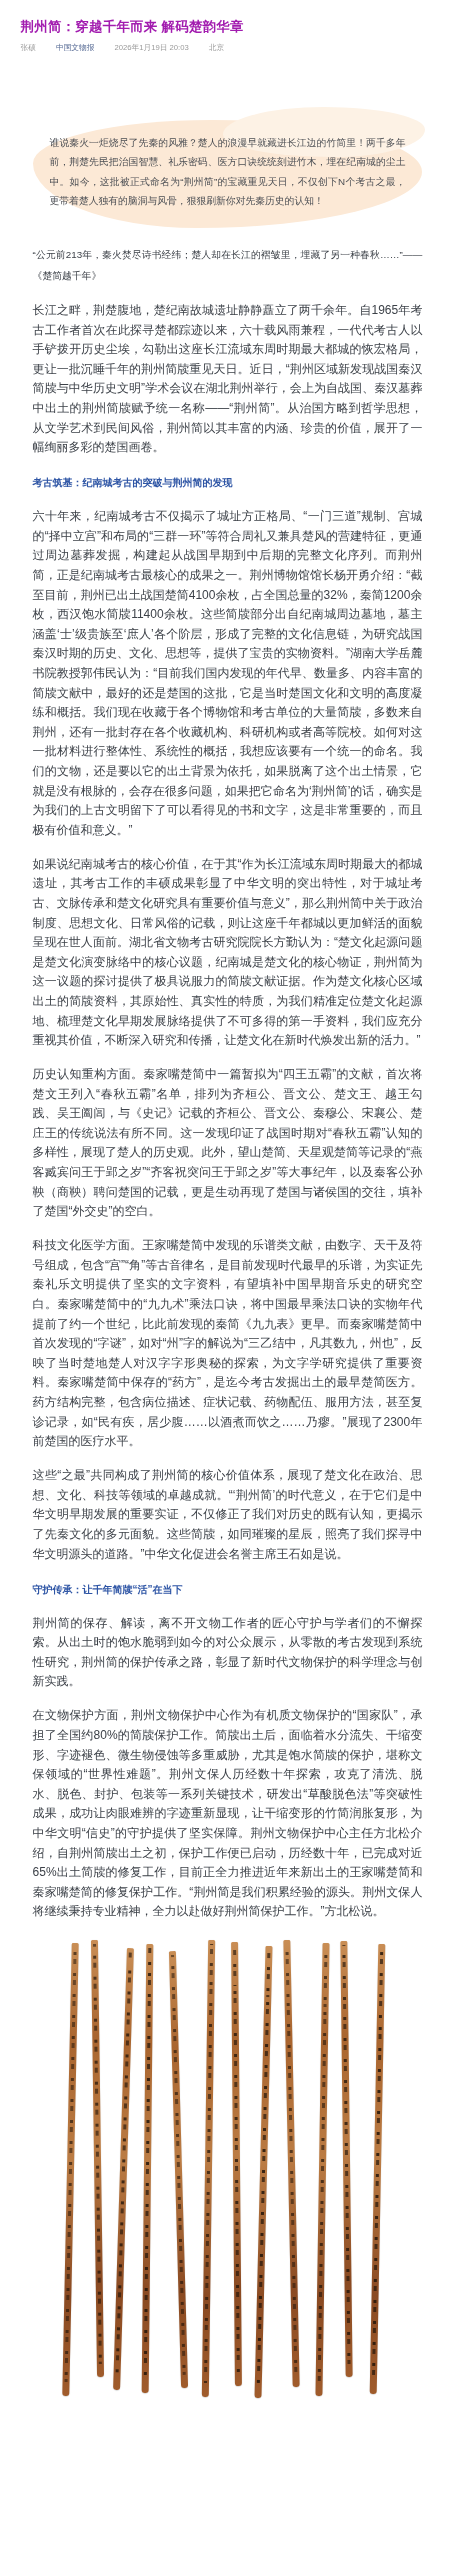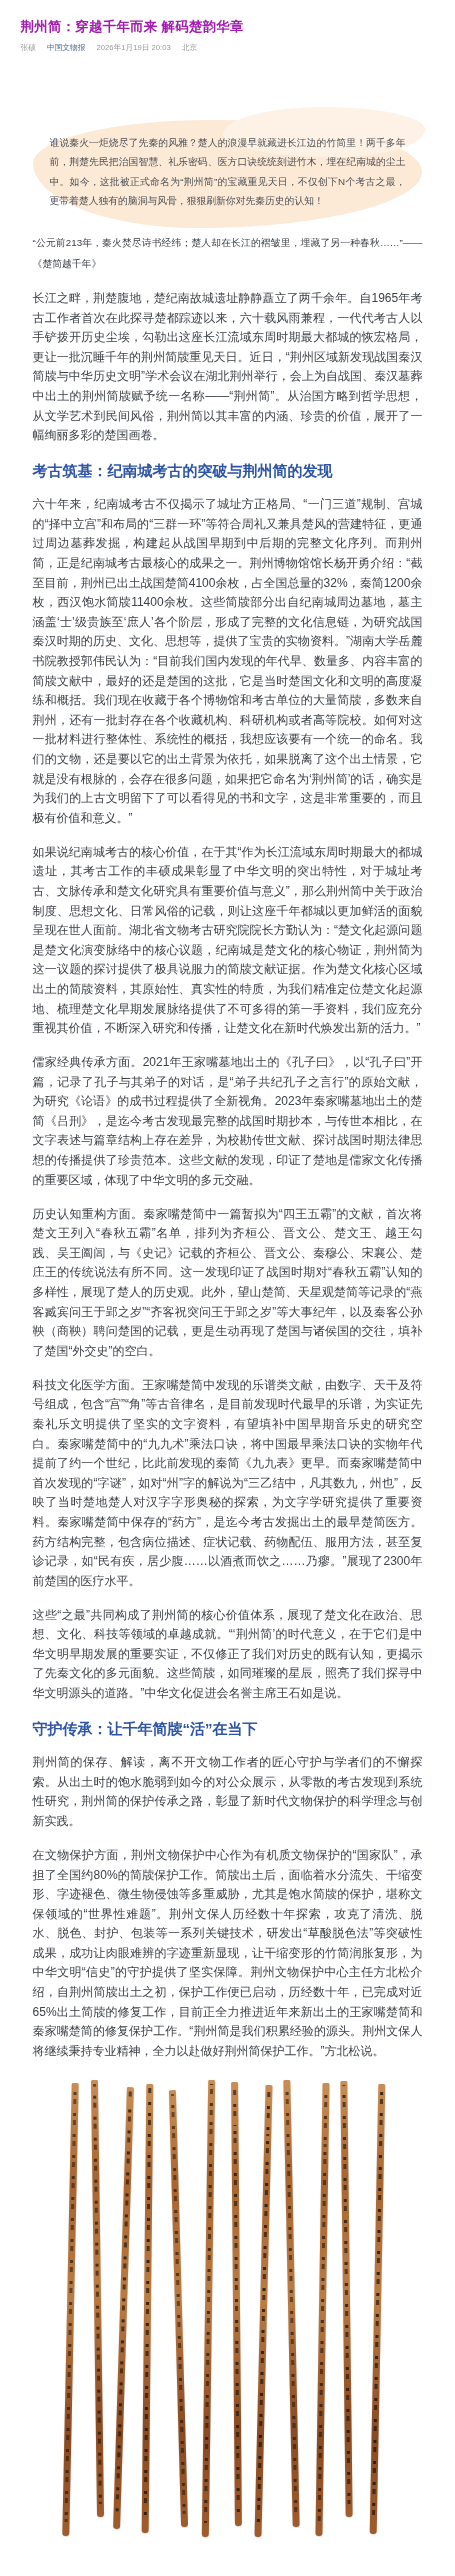--- a/index.html
+++ b/index.html
@@ -7,38 +7,38 @@
     width:455px;height:3298px;overflow:hidden;position:relative;
     background:#ffffff;
     font-family:"Liberation Sans",sans-serif;
     -webkit-font-smoothing:antialiased;
   }
   .article{padding:17.5px 20.6px 0;}
   h1.title{
     margin:0;font-size:13.4px;line-height:18.5px;font-weight:700;color:#a21caf;
     letter-spacing:0.3px;
   }
-  .meta{margin-top:7.2px;font-size:7.7px;color:#9b9b9b;display:flex;gap:11px;align-items:center;}
+  .meta{margin-top:7.2px;font-size:7.7px;color:#9b9b9b;display:flex;gap:20px;align-items:center;}
   .meta .src{color:#576b95;}
   
   .intro-wrap{position:relative;margin:67px 12.4px 0;padding:12.4px 16.5px 17.5px;}
   .intro-wrap::before{
     content:"";position:absolute;inset:0;background:#fce9d6;
     border-radius:46% 54% 58% 42% / 40% 48% 52% 60%;
   }
   .intro-wrap::after{
     content:"";position:absolute;top:-13.4px;right:-3.1px;width:52%;height:46%;
     background:#fdf2e5;border-radius:50% 50% 45% 55% / 55% 45% 55% 45%;
   }
   .intro-text{position:relative;z-index:1;font-size:9.8px;line-height:19.6px;color:#4c4f54;text-align:justify;}
   
   .blocks{margin:0 12px;}
-  p.quote{margin:5px 0 0;font-size:9.8px;line-height:20.6px;color:#3a3f46;text-align:justify;}
+  p.quote{margin:17px 0 0;font-size:9.8px;line-height:20.6px;color:#3a3f46;text-align:justify;}
   p.para{margin:14.4px 0 0;font-size:12px;line-height:19.6px;color:#3c4148;text-align:justify;}
-  h2.sec-h{margin:15.5px 0 0;font-size:15px;line-height:19.6px;font-weight:700;color:#2e55a5;}
+  h2.sec-h{margin:15.5px 0 0;font-size:10px;line-height:19.6px;font-weight:700;color:#2e55a5;}
   
   .slips-fig{position:relative;width:330px;height:474px;margin:18.5px auto 0;}
   .slip{position:absolute;width:6.7px;border-radius:1.5px 1.5px 3.1px 3.1px;
     background:linear-gradient(180deg,#c98e55 0%,#a9652f 22%,#bb7c44 48%,#8a4a22 78%,#a05c2c 100%);
     box-shadow:0 0.5px 1px rgba(0,0,0,0.25);}
   .slip .ink{display:block;width:3.6px;height:96%;margin:4.1px auto 0;
     background:repeating-linear-gradient(180deg,
       rgba(30,18,8,0) 0 4.6px, rgba(30,18,8,0.85) 4.6px 8.2px,
       rgba(30,18,8,0) 8.2px 12.4px, rgba(30,18,8,0.7) 12.4px 17px,
       rgba(30,18,8,0) 17px 21px);
@@ -59,21 +59,20 @@
   <div class="intro-wrap">
     <div class="intro-text">谁说秦火一炬烧尽了先秦的风雅？楚人的浪漫早就藏进长江边的竹简里！两千多年前，荆楚先民把治国智慧、礼乐密码、医方口诀统统刻进竹木，埋在纪南城的尘土中。如今，这批被正式命名为“荆州简”的宝藏重见天日，不仅创下N个考古之最，更带着楚人独有的脑洞与风骨，狠狠刷新你对先秦历史的认知！</div>
   </div>
 
   <div class="blocks">
       <p class="quote">“公元前213年，秦火焚尽诗书经纬；楚人却在长江的褶皱里，埋藏了另一种春秋……”——《楚简越千年》</p>
       <p class="para">长江之畔，荆楚腹地，楚纪南故城遗址静静矗立了两千余年。自1965年考古工作者首次在此探寻楚都踪迹以来，六十载风雨兼程，一代代考古人以手铲拨开历史尘埃，勾勒出这座长江流域东周时期最大都城的恢宏格局，更让一批沉睡千年的荆州简牍重见天日。近日，“荆州区域新发现战国秦汉简牍与中华历史文明”学术会议在湖北荆州举行，会上为自战国、秦汉墓葬中出土的荆州简牍赋予统一名称——“荆州简”。从治国方略到哲学思想，从文学艺术到民间风俗，荆州简以其丰富的内涵、珍贵的价值，展开了一幅绚丽多彩的楚国画卷。</p>
       <h2 class="sec-h">考古筑基：纪南城考古的突破与荆州简的发现</h2>
       <p class="para">六十年来，纪南城考古不仅揭示了城址方正格局、“一门三道”规制、宫城的“择中立宫”和布局的“三群一环”等符合周礼又兼具楚风的营建特征，更通过周边墓葬发掘，构建起从战国早期到中后期的完整文化序列。而荆州简，正是纪南城考古最核心的成果之一。荆州博物馆馆长杨开勇介绍：“截至目前，荆州已出土战国楚简4100余枚，占全国总量的32%，秦简1200余枚，西汉饱水简牍11400余枚。这些简牍部分出自纪南城周边墓地，墓主涵盖‘士’级贵族至‘庶人’各个阶层，形成了完整的文化信息链，为研究战国秦汉时期的历史、文化、思想等，提供了宝贵的实物资料。”湖南大学岳麓书院教授郭伟民认为：“目前我们国内发现的年代早、数量多、内容丰富的简牍文献中，最好的还是楚国的这批，它是当时楚国文化和文明的高度凝练和概括。我们现在收藏于各个博物馆和考古单位的大量简牍，多数来自荆州，还有一批封存在各个收藏机构、科研机构或者高等院校。如何对这一批材料进行整体性、系统性的概括，我想应该要有一个统一的命名。我们的文物，还是要以它的出土背景为依托，如果脱离了这个出土情景，它就是没有根脉的，会存在很多问题，如果把它命名为‘荆州简’的话，确实是为我们的上古文明留下了可以看得见的书和文字，这是非常重要的，而且极有价值和意义。”</p>
       <p class="para">如果说纪南城考古的核心价值，在于其“作为长江流域东周时期最大的都城遗址，其考古工作的丰硕成果彰显了中华文明的突出特性，对于城址考古、文脉传承和楚文化研究具有重要价值与意义”，那么荆州简中关于政治制度、思想文化、日常风俗的记载，则让这座千年都城以更加鲜活的面貌呈现在世人面前。湖北省文物考古研究院院长方勤认为：“楚文化起源问题是楚文化演变脉络中的核心议题，纪南城是楚文化的核心物证，荆州简为这一议题的探讨提供了极具说服力的简牍文献证据。作为楚文化核心区域出土的简牍资料，其原始性、真实性的特质，为我们精准定位楚文化起源地、梳理楚文化早期发展脉络提供了不可多得的第一手资料，我们应充分重视其价值，不断深入研究和传播，让楚文化在新时代焕发出新的活力。”</p>
-      <p class="para">儒家经典传承方面。2021年王家嘴墓地出土的《孔子曰》，以“孔子曰”开篇，记录了孔子与其弟子的对话，是“弟子共纪孔子之言行”的原始文献，为研究《论语》的成书过程提供了全新视角。2023年秦家嘴墓地出土的楚简《吕刑》，是迄今考古发现最完整的战国时期抄本，与传世本相比，在文字表述与篇章结构上存在差异，为校勘传世文献、探讨战国时期法律思想的传播提供了珍贵范本。这些文献的发现，印证了楚地是儒家文化传播的重要区域，体现了中华文明的多元交融。</p>
       <p class="para">历史认知重构方面。秦家嘴楚简中一篇暂拟为“四王五霸”的文献，首次将楚文王列入“春秋五霸”名单，排列为齐桓公、晋文公、楚文王、越王勾践、吴王阖闾，与《史记》记载的齐桓公、晋文公、秦穆公、宋襄公、楚庄王的传统说法有所不同。这一发现印证了战国时期对“春秋五霸”认知的多样性，展现了楚人的历史观。此外，望山楚简、天星观楚简等记录的“燕客臧宾问王于郢之岁”“齐客祝突问王于郢之岁”等大事纪年，以及秦客公孙鞅（商鞅）聘问楚国的记载，更是生动再现了楚国与诸侯国的交往，填补了楚国“外交史”的空白。</p>
       <p class="para">科技文化医学方面。王家嘴楚简中发现的乐谱类文献，由数字、天干及符号组成，包含“宫”“角”等古音律名，是目前发现时代最早的乐谱，为实证先秦礼乐文明提供了坚实的文字资料，有望填补中国早期音乐史的研究空白。秦家嘴楚简中的“九九术”乘法口诀，将中国最早乘法口诀的实物年代提前了约一个世纪，比此前发现的秦简《九九表》更早。而秦家嘴楚简中首次发现的“字谜”，如对“州”字的解说为“三乙结中，凡其数九，州也”，反映了当时楚地楚人对汉字字形奥秘的探索，为文字学研究提供了重要资料。秦家嘴楚简中保存的“药方”，是迄今考古发掘出土的最早楚简医方。药方结构完整，包含病位描述、症状记载、药物配伍、服用方法，甚至复诊记录，如“民有疾，居少腹……以酒煮而饮之……乃瘳。”展现了2300年前楚国的医疗水平。</p>
       <p class="para">这些“之最”共同构成了荆州简的核心价值体系，展现了楚文化在政治、思想、文化、科技等领域的卓越成就。“‘荆州简’的时代意义，在于它们是中华文明早期发展的重要实证，不仅修正了我们对历史的既有认知，更揭示了先秦文化的多元面貌。这些简牍，如同璀璨的星辰，照亮了我们探寻中华文明源头的道路。”中华文化促进会名誉主席王石如是说。</p>
       <h2 class="sec-h">守护传承：让千年简牍“活”在当下</h2>
       <p class="para">荆州简的保存、解读，离不开文物工作者的匠心守护与学者们的不懈探索。从出土时的饱水脆弱到如今的对公众展示，从零散的考古发现到系统性研究，荆州简的保护传承之路，彰显了新时代文物保护的科学理念与创新实践。</p>
       <p class="para">在文物保护方面，荆州文物保护中心作为有机质文物保护的“国家队”，承担了全国约80%的简牍保护工作。简牍出土后，面临着水分流失、干缩变形、字迹褪色、微生物侵蚀等多重威胁，尤其是饱水简牍的保护，堪称文保领域的“世界性难题”。荆州文保人历经数十年探索，攻克了清洗、脱水、脱色、封护、包装等一系列关键技术，研发出“草酸脱色法”等突破性成果，成功让肉眼难辨的字迹重新显现，让干缩变形的竹简润胀复形，为中华文明“信史”的守护提供了坚实保障。荆州文物保护中心主任方北松介绍，自荆州简牍出土之初，保护工作便已启动，历经数十年，已完成对近65%出土简牍的修复工作，目前正全力推进近年来新出土的王家嘴楚简和秦家嘴楚简的修复保护工作。“荆州简是我们积累经验的源头。荆州文保人将继续秉持专业精神，全力以赴做好荆州简保护工作。”方北松说。</p>
       <div class="slips-fig">
         <div class="slip" style="left: 4.1px; top: 3.1px; height: 453px; transform: rotate(1.2deg);">
           <i class="ink" style="background-position: 0px 0px; opacity: 0.75;"></i>
         </div>

